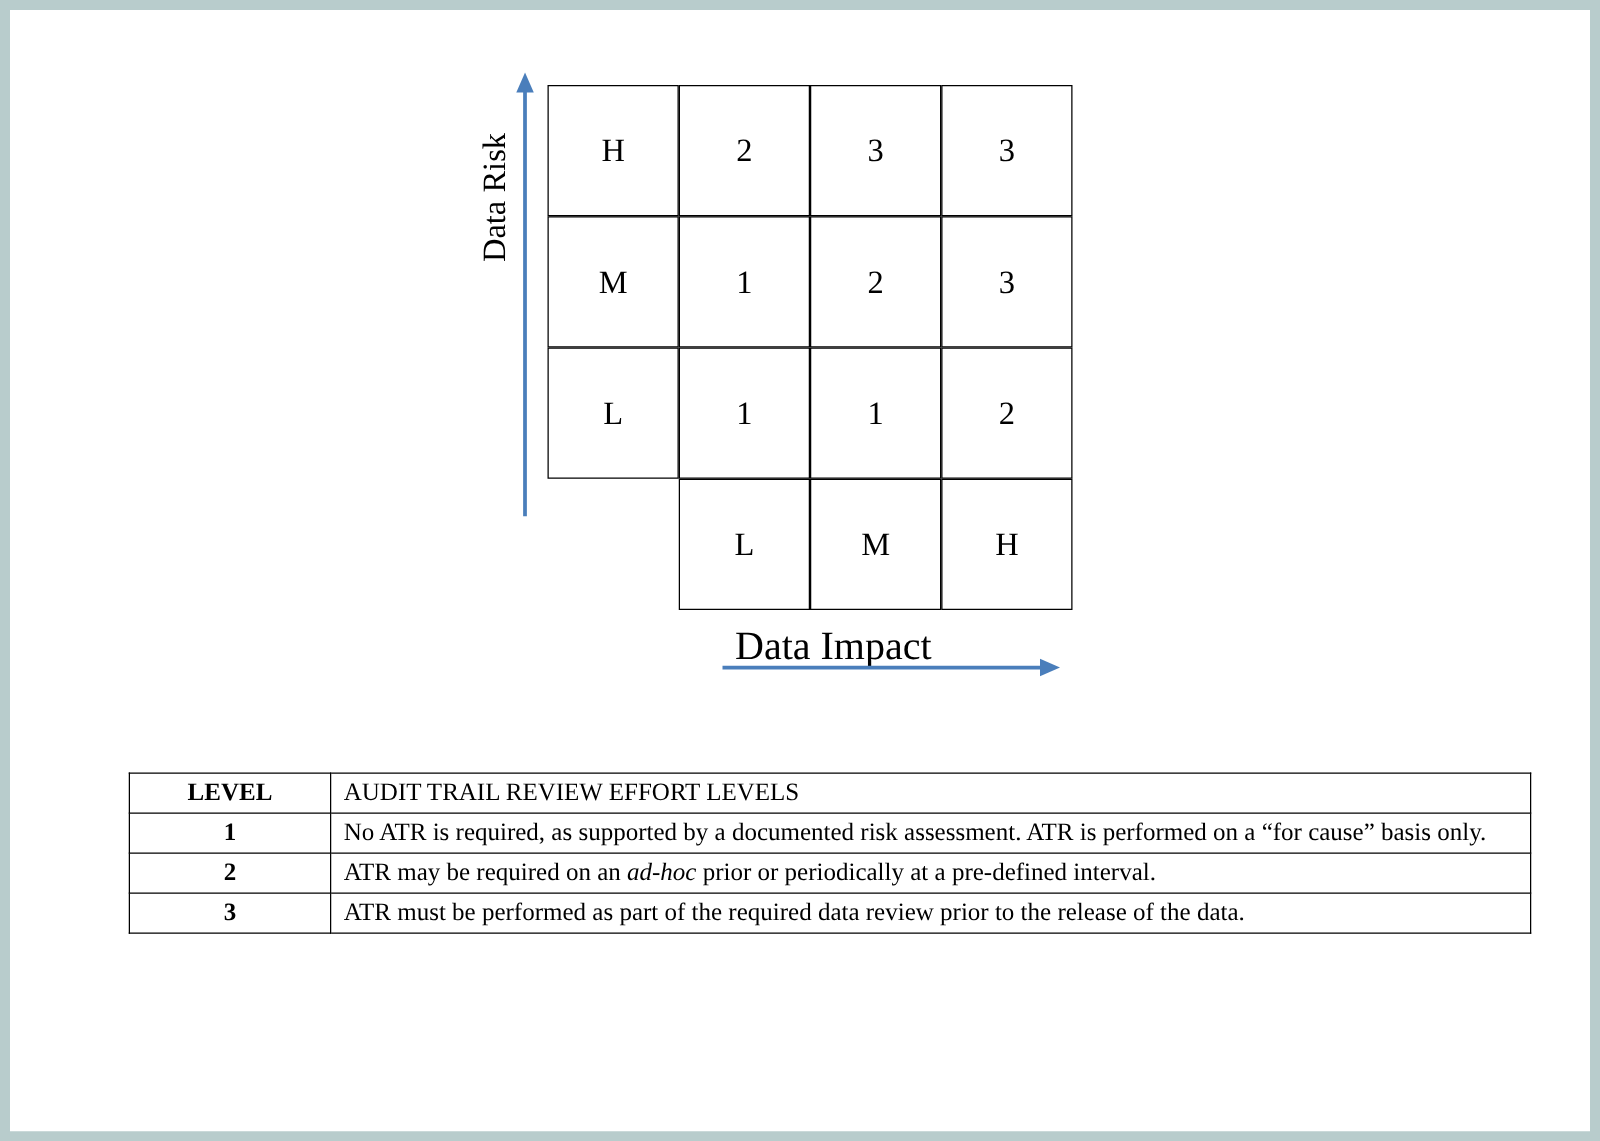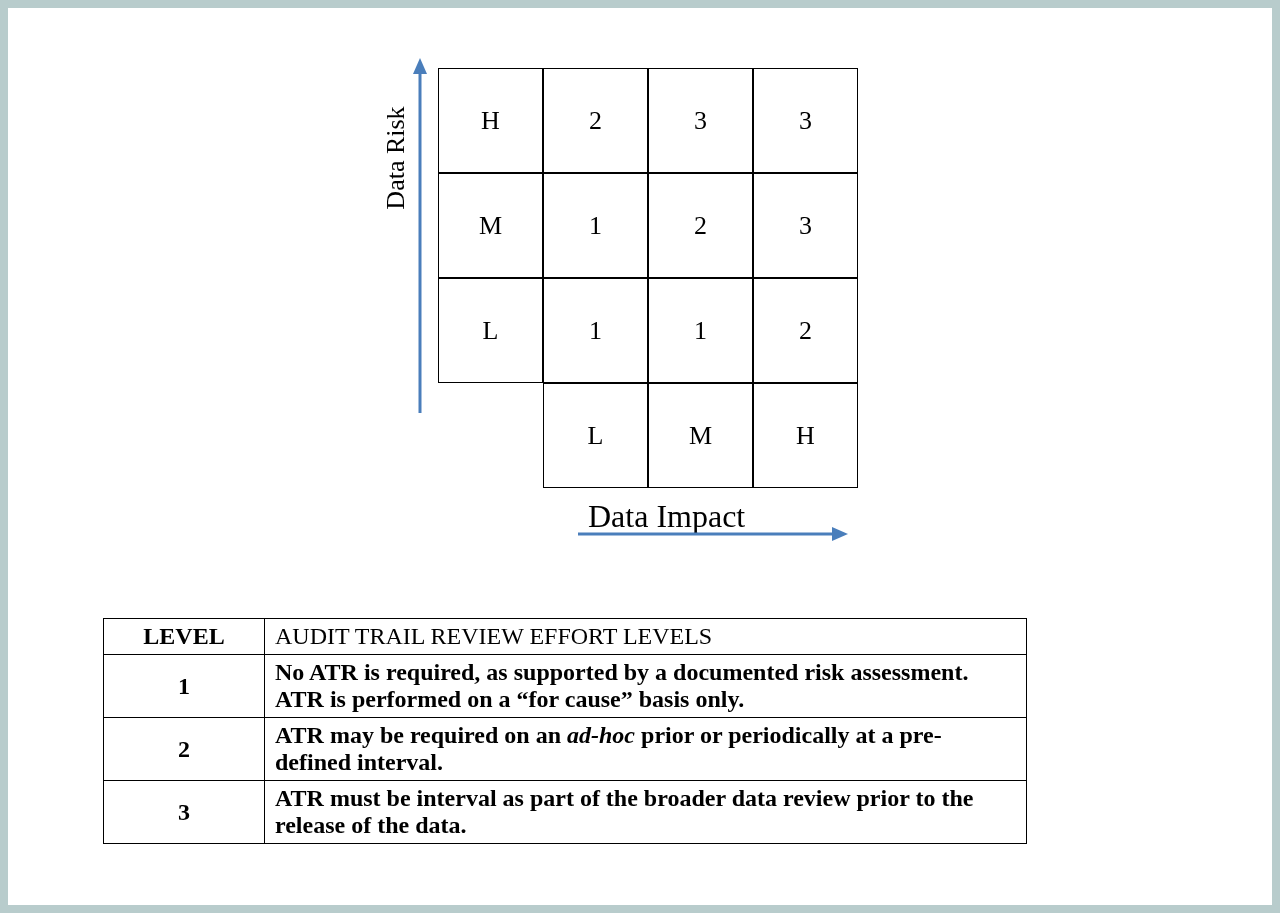--- a/index.html
+++ b/index.html
@@ -101,30 +101,30 @@
     width: 270px;
     height: 16px;
     overflow: visible;
   }
 
   
   .level-table {
     position: absolute;
     left: 95px;
     top: 610px;
-    width: 924px;
+    width: 1122px;
     border-collapse: collapse;
-    font-size: 24px;
+    font-size: 20px;
   }
   .level-table td, .level-table th {
     border: 1px solid #000;
     padding: 4px 10px;
     vertical-align: top;
     text-align: left;
-    font-weight: bold;
+    font-weight: normal;
   }
   .level-table .col-level {
     width: 140px;
     text-align: center;
     font-weight: bold;
     vertical-align: middle;
   }
   .level-table thead th {
     font-weight: normal;
   }
@@ -194,18 +194,18 @@
         <td>No ATR is required, as supported by a documented risk assessment. ATR is performed on a “for cause” basis only.</td>
       </tr>
       <tr>
         <td class="col-level">2</td>
         <td>
           <span>ATR may be required on an </span><span class="italic">ad-hoc</span><span> prior or periodically at a pre-defined interval.</span>
         </td>
       </tr>
       <tr>
         <td class="col-level">3</td>
-        <td>ATR must be interval as part of the broader data review prior to the release of the data.</td>
+        <td>ATR must be performed as part of the required data review prior to the release of the data.</td>
       </tr>
     </tbody>
   </table>
 
 </div>
 
 </body></html>

